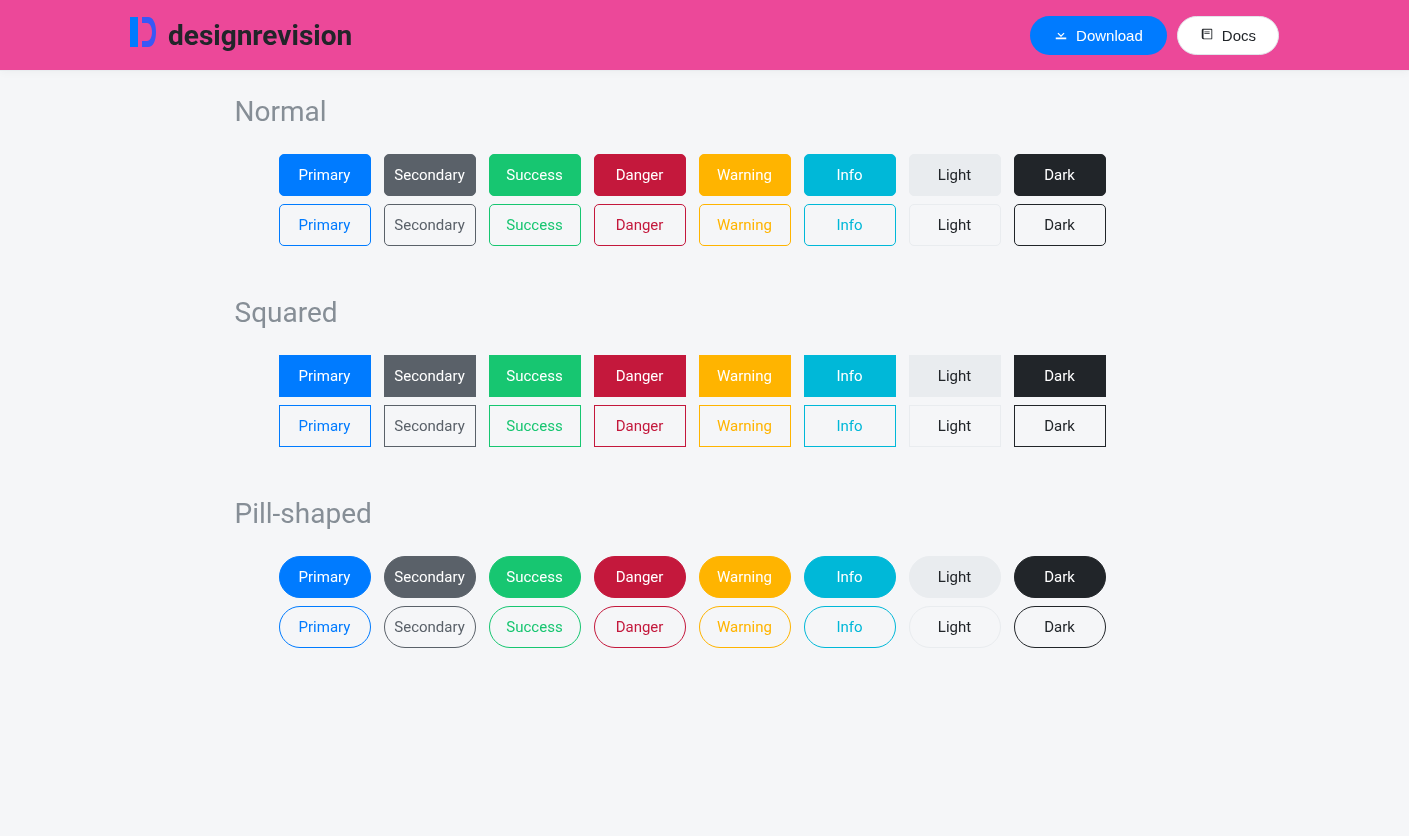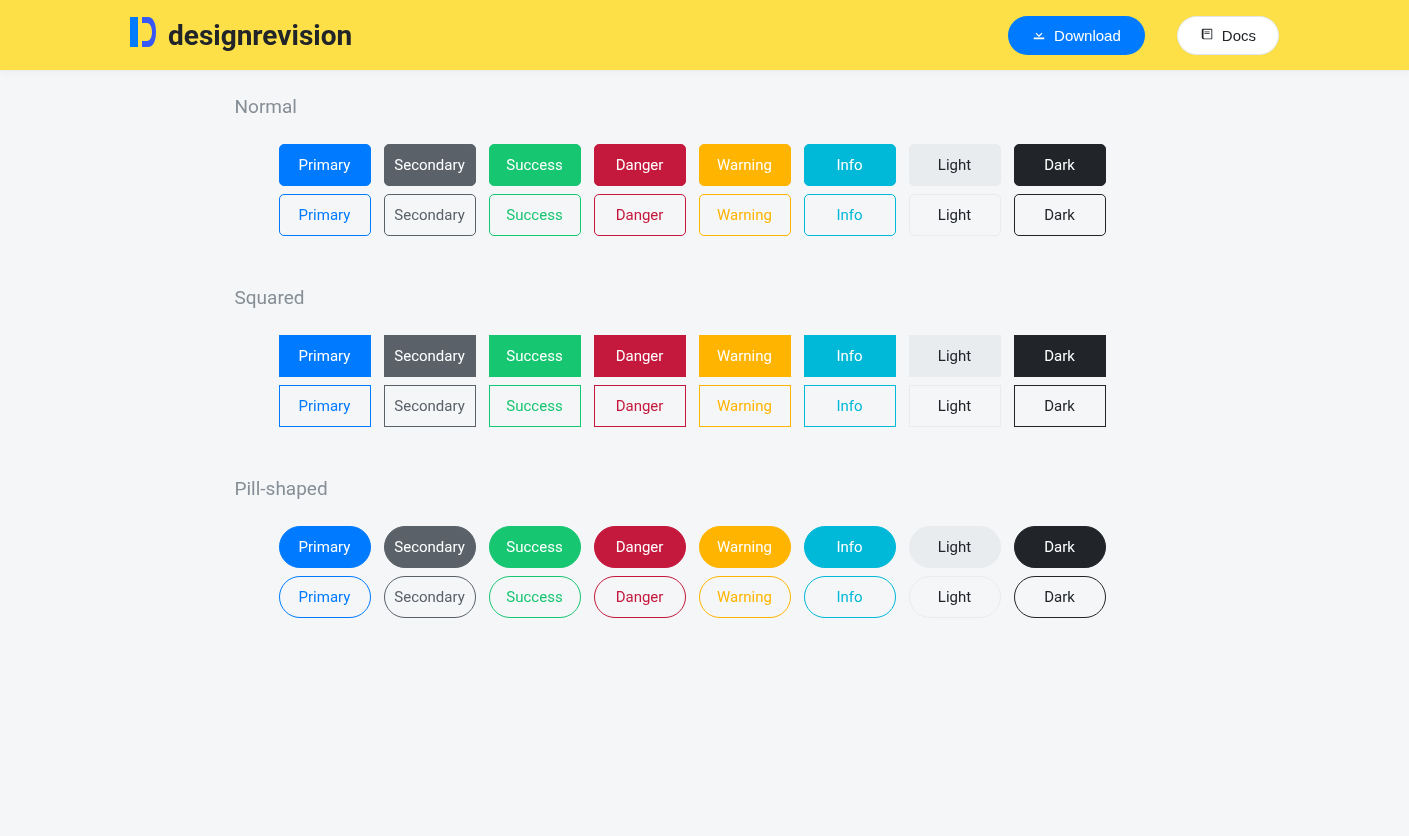--- a/index.html
+++ b/index.html
@@ -3,21 +3,21 @@
   <meta charset="utf-8">
   <style>
     * { margin: 0; padding: 0; box-sizing: border-box; }
     body {
       font-family: -apple-system, BlinkMacSystemFont, "Segoe UI", Roboto, "Helvetica Neue", Arial, sans-serif;
       background: #f5f6f8;
       color: #212529;
       min-height: 836px;
     }
     .navbar {
-      background: #fde047;
+      background: #ec4899;
       height: 71px;
       display: flex;
       align-items: center;
       justify-content: space-between;
       padding: 0 130px;
       border-bottom: 1px solid #e9ecef;
       box-shadow: 0 2px 8px rgba(0,0,0,0.03);
     }
     .brand {
       display: flex;
@@ -27,21 +27,21 @@
       font-size: 28px;
       color: #212529;
     }
     .brand-icon {
       width: 26px;
       height: 30px;
     }
     .nav-actions {
       display: flex;
       align-items: flex-start;
-      gap: 32px;
+      gap: 10px;
     }
     .btn-download {
       background: #007bff;
       color: #fff;
       border: none;
       border-radius: 40px;
       padding: 11px 24px;
       font-size: 15px;
       font-weight: 400;
       cursor: pointer;
@@ -77,21 +77,21 @@
     }
     .page-description {
       font-size: 17px;
       line-height: 1.7;
       color: #5a6169;
       margin-bottom: 50px;
       margin-left: 2px;
     }
     .page-description b { color: #212529; font-weight: 600; }
     .section-title {
-      font-size: 19px;
+      font-size: 28px;
       font-weight: 400;
       color: #868e96;
       margin-bottom: 26px;
       margin-left: -44px;
     }
     .content-offset { margin-left: -46px; }
     .btn-row {
       display: flex;
       flex-wrap: nowrap;
       gap: 13px;

